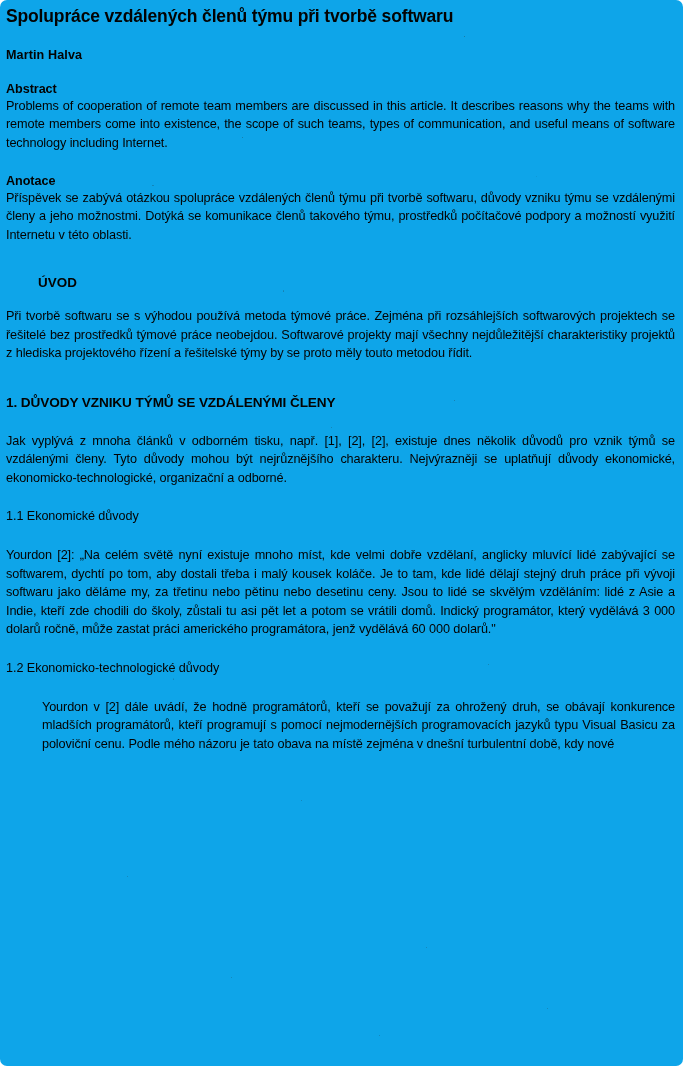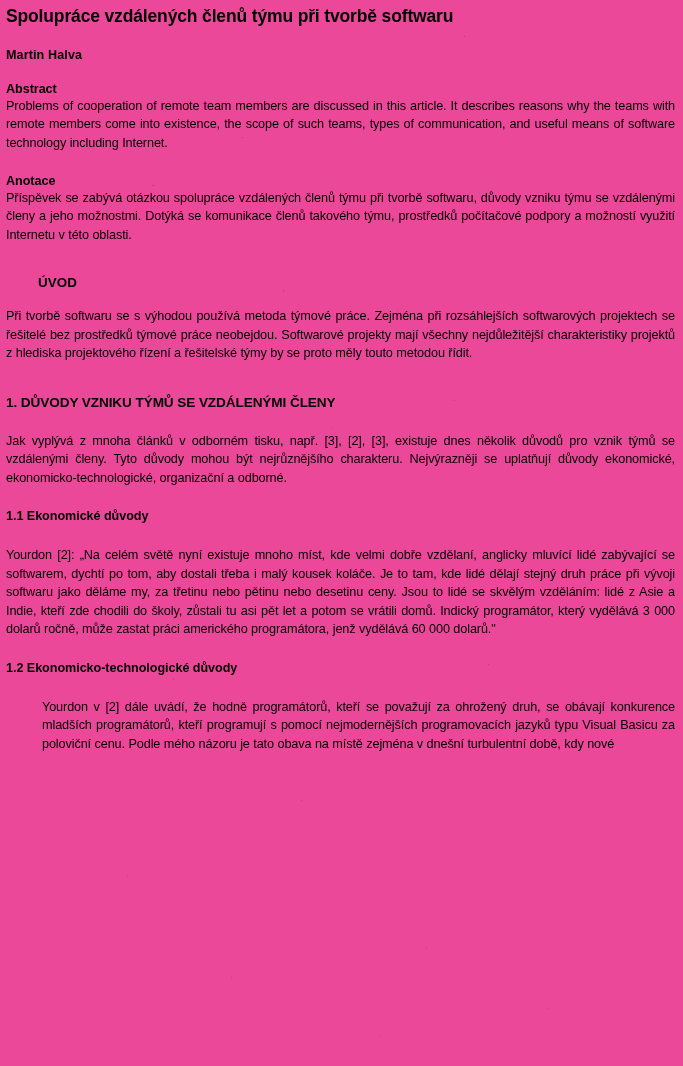--- a/index.html
+++ b/index.html
@@ -18,22 +18,23 @@
     -webkit-font-smoothing: none;
   }
 
   
   .page {
     position: relative;
     width: 683px;
     height: 1066px;
     box-sizing: border-box;
     padding: 7px 8px 0 6px;
-    background: #ec4899;
+    background: #0ea5e9;
     overflow: hidden;
+    border-radius: 7px;
   }
 
   
   .scan-noise {
     position: absolute;
     inset: 0;
     pointer-events: none;
     opacity: .55;
     background-image:
       radial-gradient(circle at 12% 13.4%, rgba(40,40,40,.75) .5px, transparent .6px),
@@ -108,21 +109,21 @@
 
   .num-head {
     font-size: 13.6px;
     font-weight: bold;
     letter-spacing: -.1px;
     margin: 1px 0 22px 0;
   }
 
   .sub-head {
     font-size: 12.6px;
-    font-weight: bold;
+    font-weight: normal;
     letter-spacing: -.05px;
     margin: 0 0 23px 0;
   }
 
   p.body {
     font-size: 12.7px;
     line-height: 1.455;
     text-align: justify;
     letter-spacing: -.12px;
     margin: 0 0 22px 0;
@@ -160,21 +161,21 @@
 
     <div class="gap-sm"></div>
 
     <h2 class="sec-head sec-head--caps">ÚVOD</h2>
     <div class="gap-md"></div>
     <p class="body">Při tvorbě softwaru se s výhodou používá metoda týmové práce. Zejména při rozsáhlejších softwarových projektech se řešitelé bez prostředků týmové práce neobejdou. Softwarové projekty mají všechny nejdůležitější charakteristiky projektů z hlediska projektového řízení a řešitelské týmy by se proto měly touto metodou řídit.</p>
 
     <div class="gap-sm"></div>
 
     <h2 class="num-head">1. DŮVODY VZNIKU TÝMŮ SE VZDÁLENÝMI ČLENY</h2>
-    <p class="body">Jak vyplývá z mnoha článků v odborném tisku, např. [3], [2], [3], existuje dnes několik důvodů pro vznik týmů se vzdálenými členy. Tyto důvody mohou být nejrůznějšího charakteru. Nejvýrazněji se uplatňují důvody ekonomické, ekonomicko-technologické, organizační a odborné.</p>
+    <p class="body">Jak vyplývá z mnoha článků v odborném tisku, např. [1], [2], [2], existuje dnes několik důvodů pro vznik týmů se vzdálenými členy. Tyto důvody mohou být nejrůznějšího charakteru. Nejvýrazněji se uplatňují důvody ekonomické, ekonomicko-technologické, organizační a odborné.</p>
 
     <h3 class="sub-head">1.1 Ekonomické důvody</h3>
     <p class="body">Yourdon [2]: „Na celém světě nyní existuje mnoho míst, kde velmi dobře vzdělaní, anglicky mluvící lidé zabývající se softwarem, dychtí po tom, aby dostali třeba i malý kousek koláče. Je to tam, kde lidé dělají stejný druh práce při vývoji softwaru jako děláme my, za třetinu nebo pětinu nebo desetinu ceny. Jsou to lidé se skvělým vzděláním: lidé z Asie a Indie, kteří zde chodili do školy, zůstali tu asi pět let a potom se vrátili domů. Indický programátor, který vydělává 3 000 dolarů ročně, může zastat práci amerického programátora, jenž vydělává 60 000 dolarů."</p>
 
     <h3 class="sub-head">1.2 Ekonomicko-technologické důvody</h3>
     <p class="body tight">Yourdon v [2] dále uvádí, že hodně programátorů, kteří se považují za ohrožený druh, se obávají konkurence mladších programátorů, kteří programují s pomocí nejmodernějších programovacích jazyků typu Visual Basicu za poloviční cenu. Podle mého názoru je tato obava na místě zejména v dnešní turbulentní době, kdy nové</p>
 
   </div>
 </div>
 

